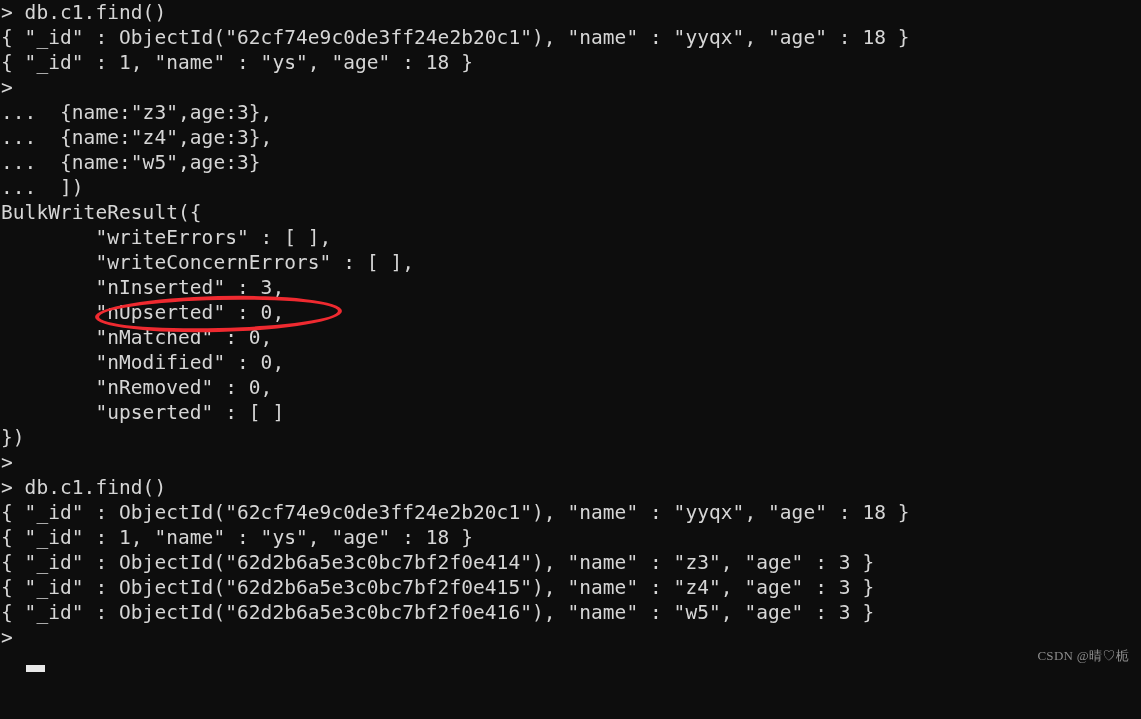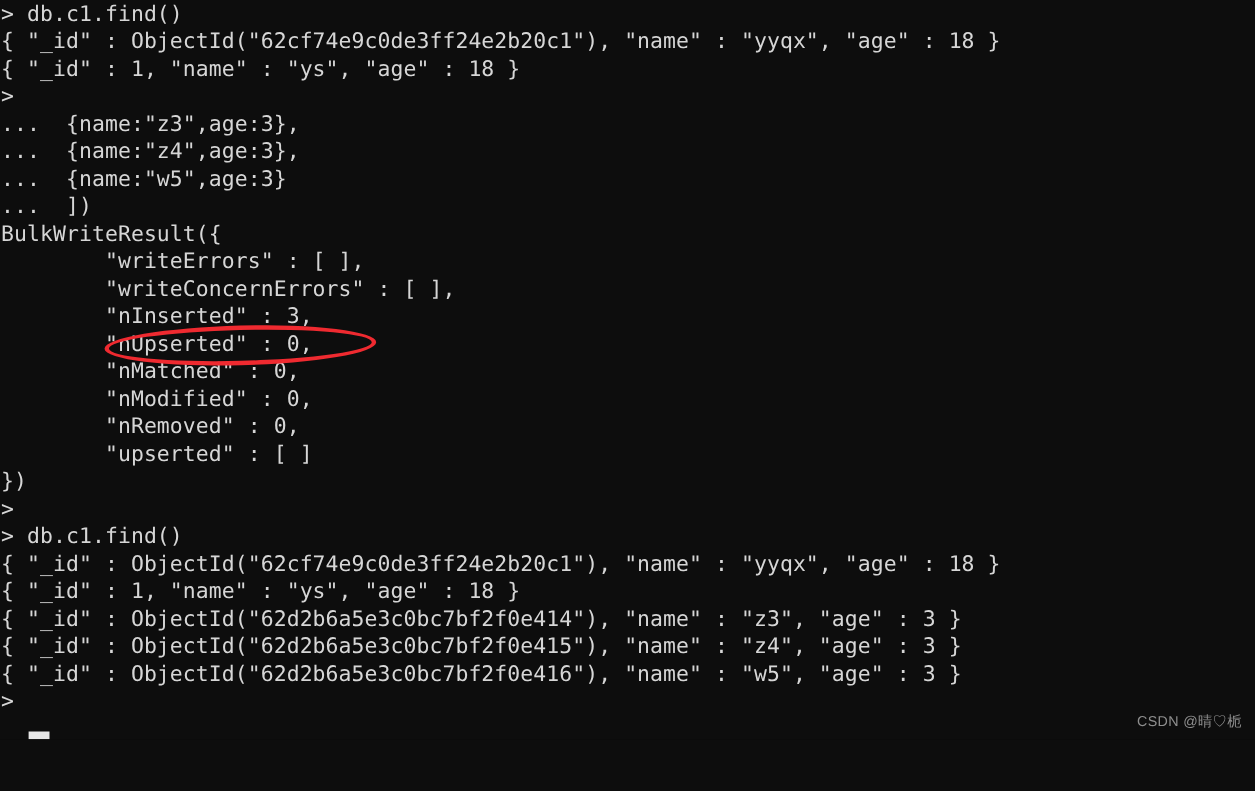--- a/index.html
+++ b/index.html
@@ -57,21 +57,21 @@
     width: 19px;
     height: 10px;
     background: #e8e8e8;
   }
 
   
   #watermark {
     position: absolute;
     right: 12px;
     bottom: 7px;
-    font-family: Liberation Sans, sans-serif;
+    font-family: Liberation Serif, serif;
     font-size: 13px;
     color: #8d8d8d;
     letter-spacing: 0.3px;
     white-space: pre;
   }
 </style>
 </head>
 <body>
 
 <div id="terminal">

